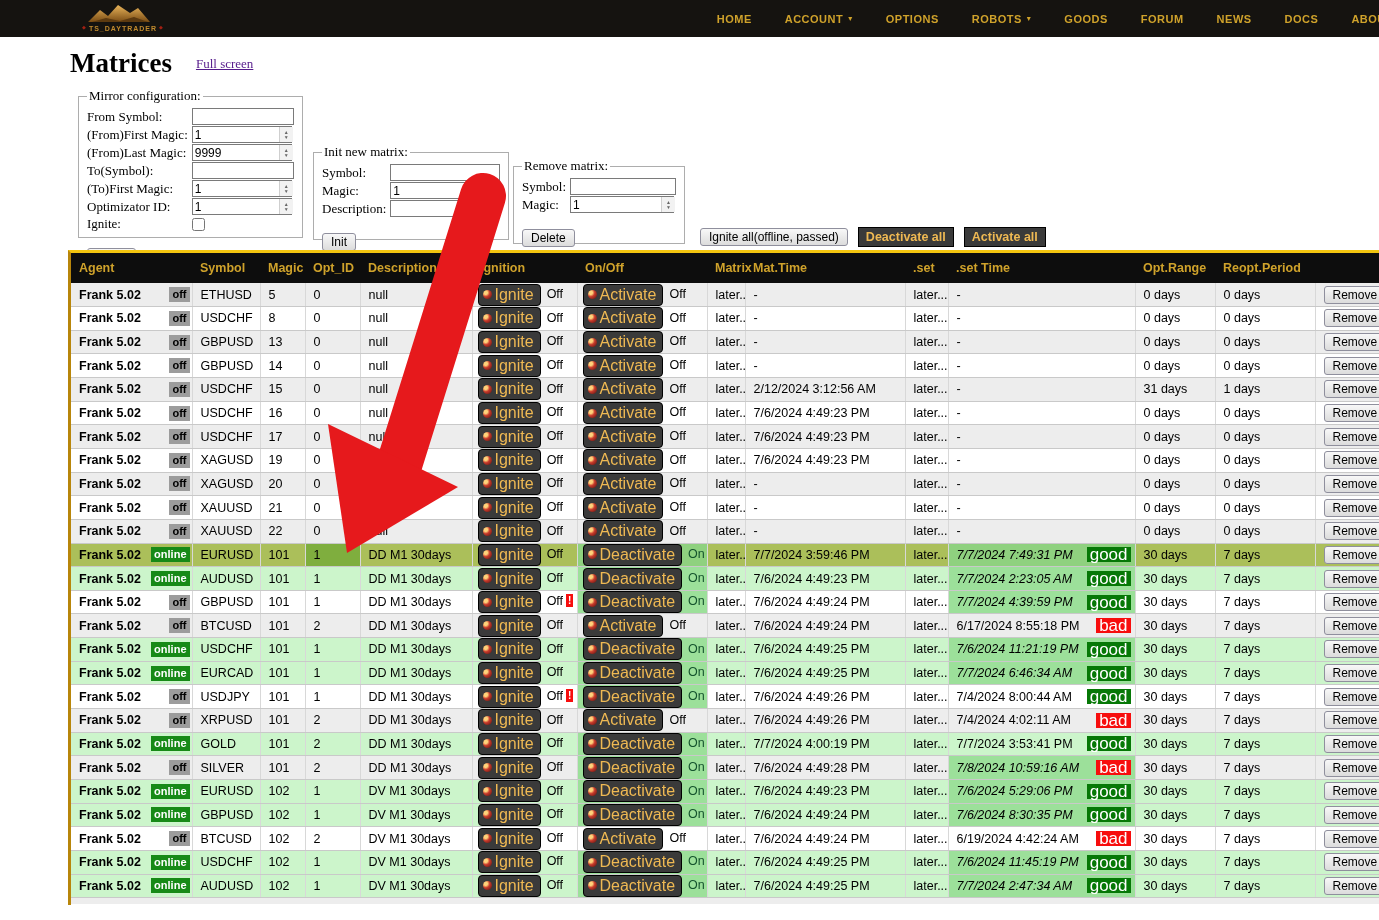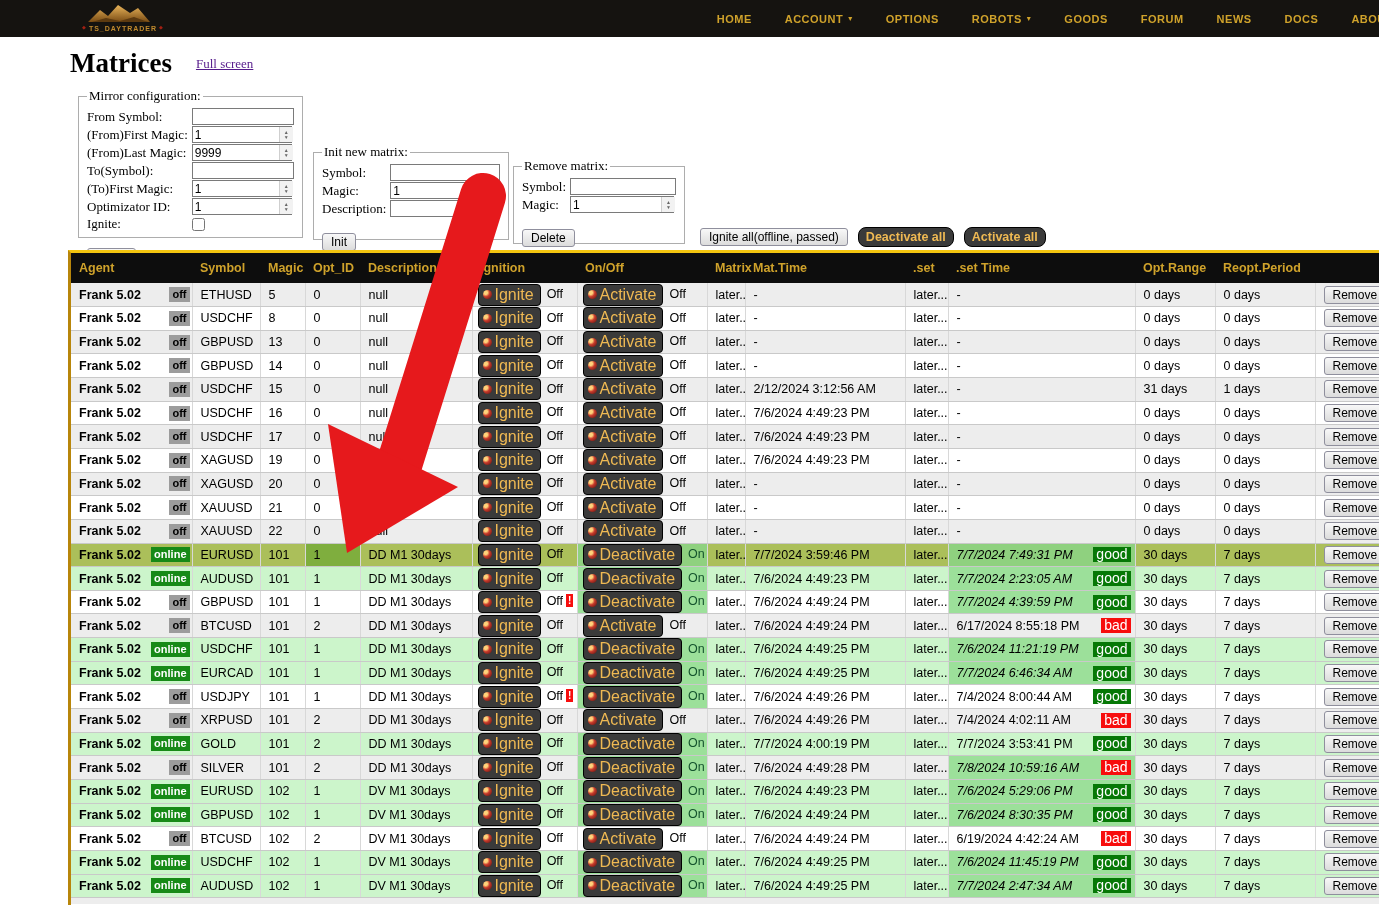--- a/index.html
+++ b/index.html
@@ -36,21 +36,21 @@
     display:flex;flex-direction:column;align-items:center;justify-content:center;color:#666;font-size:5px;line-height:5px;cursor:pointer;}
   .lbtn{font-family:"Liberation Sans",sans-serif;font-size:12px;color:#000;
     background:linear-gradient(#f8f8f8,#dcdcdc);border:1px solid #8f8f9d;border-radius:3px;
     padding:1px 8px;cursor:pointer;}
   .fieldset-btn{margin-top:16px;}
   .chk{width:13px;height:13px;margin:1px 0;}
   
   .actions{position:absolute;left:700px;top:227px;display:flex;gap:10px;align-items:center;}
   .gbtn{font-family:"Liberation Sans",sans-serif;font-size:12.5px;font-weight:bold;
     color:var(--c-dark_button_text,#efb953);background:var(--c-dark_button_bg,#3a3a3a);
-    border:1px solid #000;border-radius:8px;padding:2px 7px;cursor:pointer;}
+    border:1px solid #000;border-radius:0;padding:2px 7px;cursor:pointer;}
   
   .tablewrap{position:absolute;left:68px;top:250px;right:-3px;
     border-left:3px solid var(--c-table_border_gold,#b8860b);
     border-top:3px solid var(--c-table_border_yellow,#f2c40f);}
   table{border-collapse:collapse;table-layout:fixed;width:1311px;}
   thead tr{height:30px;background:var(--c-header_bg,#0d0d0d);}
   th{font-size:12.5px;font-weight:bold;color:var(--c-accent_gold,#d8a62a);text-align:left;padding:0 0 0 8px;white-space:nowrap;}
   tbody tr{height:23.65px;}
   td{font-size:12.5px;color:#000;padding:0 4px 0 8px;white-space:nowrap;overflow:hidden;
     border-right:1px solid #d8d8d8;border-bottom:1px solid #c9c9c9;}
@@ -72,21 +72,21 @@
     background:var(--c-dark_button_bg,#3a3a3a);border:1px solid #000;border-radius:4px;
     padding:1px 6px 1px 4px;cursor:pointer;display:inline-flex;align-items:center;gap:3px;vertical-align:middle;}
   .bomb{width:9px;height:9px;border-radius:50%;display:inline-block;
     background:radial-gradient(circle at 30% 30%,#ffd27a 0 20%,#c93b2b 45%,#501010 100%);}
   .st{margin-left:6px;}
   .st.on{color:#14532d;}
   .warn{display:inline-block;background:var(--c-warn_red,#f70d0d);color:#fff;font-weight:bold;
     font-size:10px;line-height:13px;padding:0 2px;margin-left:3px;vertical-align:1px;}
   .c-set .inner{display:flex;justify-content:space-between;align-items:center;}
   .wt{color:#000000;font-style:italic;}
-  .b2{font-size:14px;color:#fff;padding:0 3px;line-height:15px;}
+  .b2{font-size:17px;color:#fff;padding:0 3px;line-height:15px;}
   .b2.good{background:var(--c-badge_good,#067806);}
   .b2.bad{background:var(--c-badge_bad,#f70d0d);}
   .c-rm{text-align:left;}
   .partial-row{height:6px;background:var(--c-row_grey,#ededed);border-bottom:1px solid #fff;}
   
   .arrow-overlay{position:absolute;left:0;top:0;width:1379px;height:920px;pointer-events:none;z-index:30;}
 </style>
 </head>
 <body>
 

